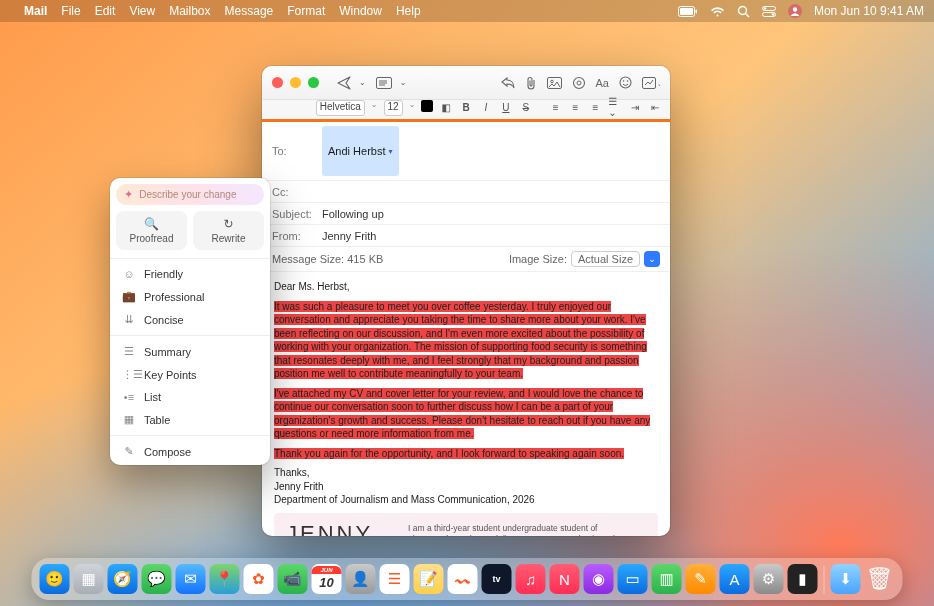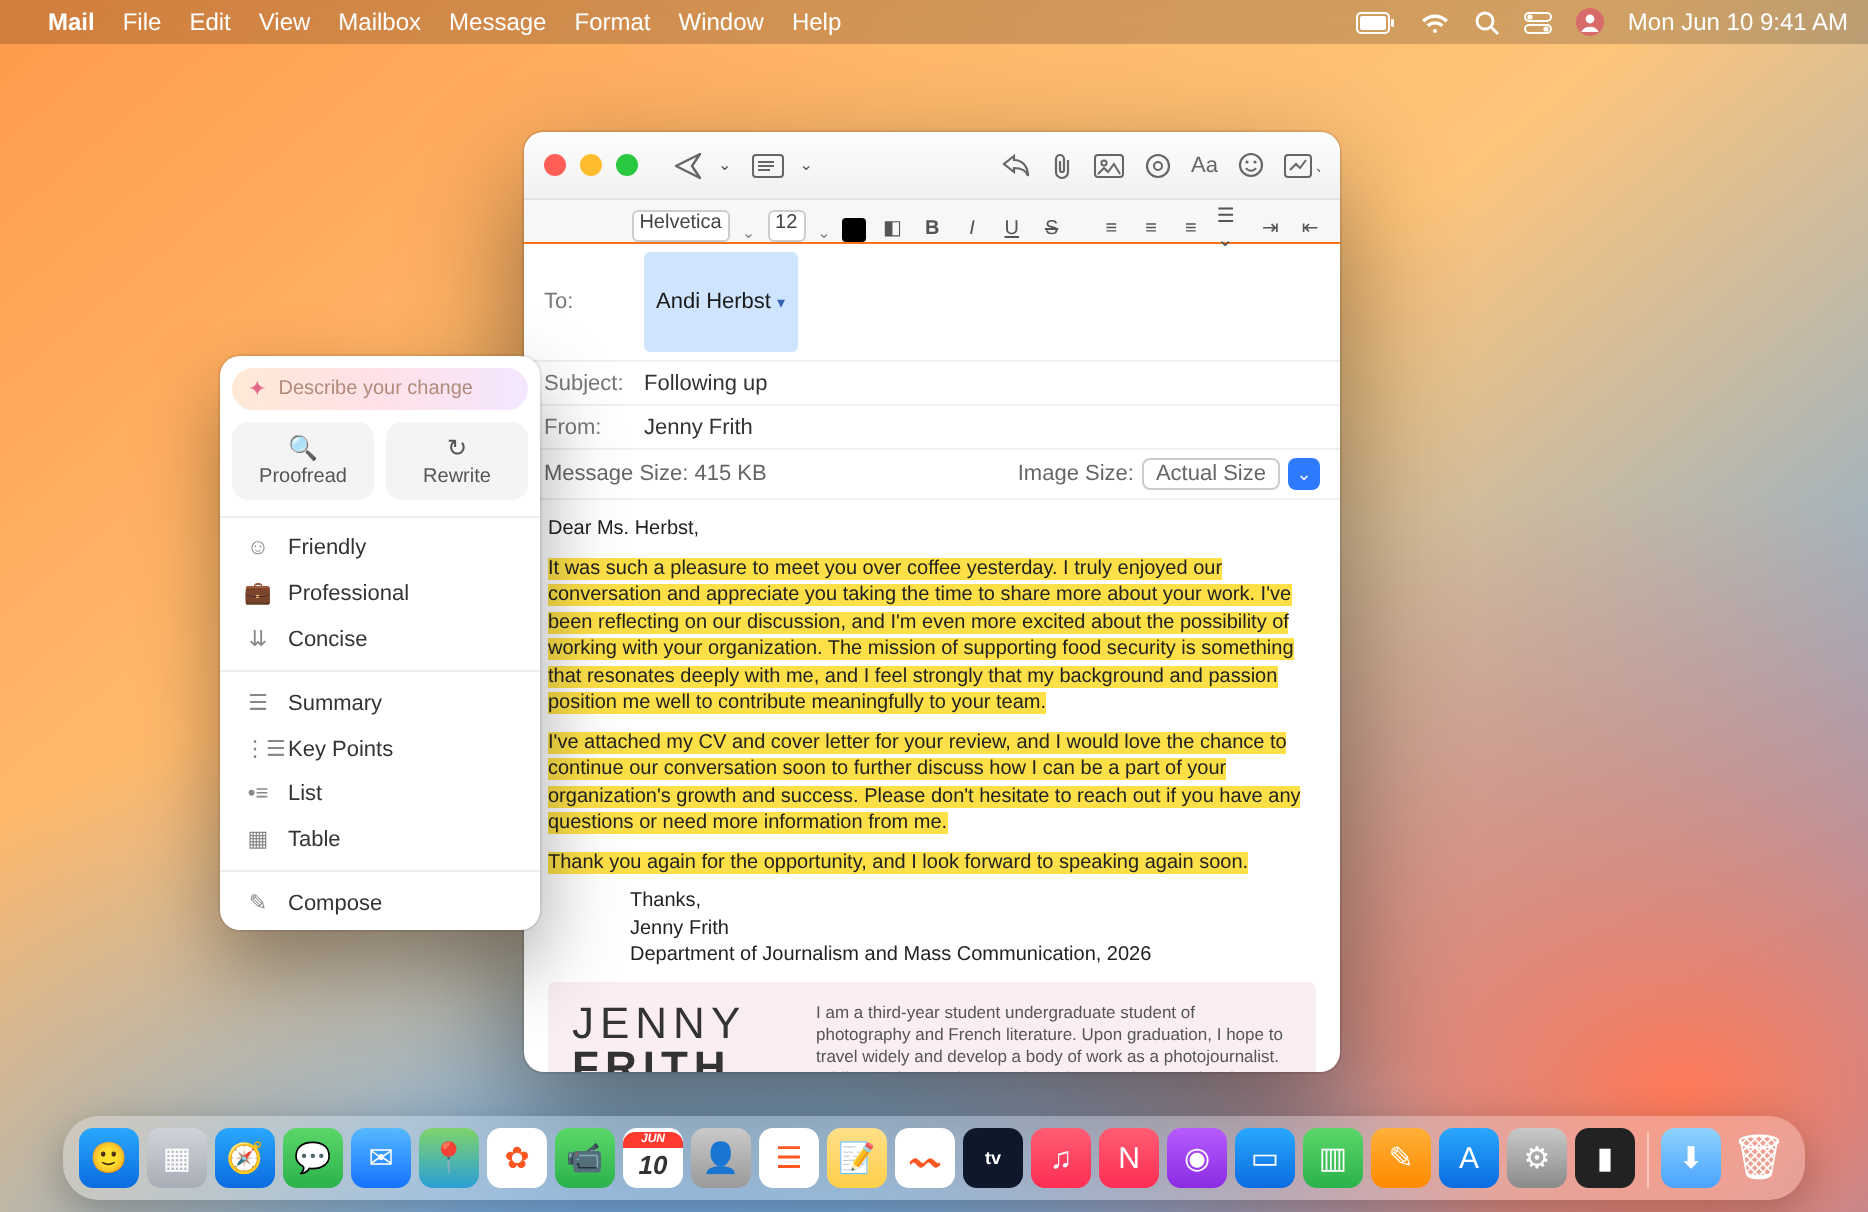--- a/index.html
+++ b/index.html
@@ -42,43 +42,43 @@
 .traffic { display: flex; gap: 7px; }
 .traffic span { width: 11px; height: 11px; border-radius: 50%; display: block; }
 .t-close { background:#ff5f57; } .t-min{background:#febc2e;} .t-max{background:#28c840;}
 .toolbar-icons { display: flex; align-items: center; gap: 10px; margin-left: 18px; color:#555; width:100%; }
 .toolbar-icons .grp { display:flex; gap:8px; align-items:center; }
 .toolbar-icons .sep { flex:1; }
 .tbtn { color:#5a5a5a; display:flex; align-items:center; justify-content:center; cursor:default; }
 .tbtn svg { display:block; }
 
 .formatbar {
-  height: 22px; background:#f7f7f7; border-bottom:1px solid #f97316;
-  display:flex; align-items:flex-end; gap:6px; padding: 0 8px; font-size:10px; color:#444;
+  height: 22px; background:#f7f7f7; border-bottom:3px solid #f97316;
+  display:flex; align-items:flex-start; gap:6px; padding: 0 8px; font-size:10px; color:#444;
 }
 .formatbar select, .formatbar .sel {
   font-size:10px; height:16px; border:1px solid #ccc; border-radius:3px; background:#fff; padding:0 3px;
 }
 .formatbar .swatch { width:12px; height:12px; background:#000; border-radius:2px; }
 .formatbar .fbtn { width:14px; height:14px; display:flex; align-items:center; justify-content:center; color:#555; font-size:10px; }
 
 .headers { font-size:11px; color:#333; }
 .hrow { display:flex; align-items:center; padding:4px 10px; border-bottom:1px solid #efefef; min-height:22px; }
 .hrow .lbl { width:50px; color:#777; }
 .hrow .val { flex:1; }
 .token { background:#cfe5ff; border-radius:3px; padding:19px 6px; color:#1a1a1a; font-size:11px; display:inline-flex; align-items:center; gap:3px; }
 .token::after { content:"▾"; font-size:8px; color:#4a6; color:#3a62b3; }
 .msgsize-row { display:flex; align-items:center; padding:4px 10px; border-bottom:1px solid #efefef; font-size:11px; color:#666; }
 .msgsize-row .spacer { flex:1; }
 .imgsize-sel { display:flex; align-items:center; gap:4px; }
 .imgsize-sel .dd { background:#fff; border:1px solid #ccc; border-radius:4px; padding:1px 6px; font-size:11px; }
 .imgsize-sel .dbtn { width:16px; height:16px; background:#2f7bff; border-radius:4px; color:#fff; font-size:9px; display:flex; align-items:center; justify-content:center; }
 
 .body { flex:1; overflow:hidden auto; padding:8px 12px; font-size:10px; line-height:1.35; color:#222; }
-.body .sel { background:#fde047; }
+.body .sel { background:#ef4444; }
 .body p { margin:0 0 6px; }
 .sig-card {
   margin-top:6px; background:#fbeef2; border-radius:4px; padding:10px 12px;
   display:grid; grid-template-columns: 110px 1fr; gap:6px 12px; font-size:9px; color:#555;
 }
 .sig-name { grid-column:1; grid-row:1/3; font-family: Georgia, serif; font-weight:400; letter-spacing:3px; color:#333; font-size:22px; line-height:1; display:flex; flex-direction:column; justify-content:flex-start; }
 .sig-name span:first-child{font-weight:300;}
 .sig-blurb { grid-column:2; grid-row:1; font-size:8.5px; line-height:1.3; }
 
 
@@ -266,20 +266,24 @@
     <span class="fbtn">⇥</span>
     <span class="fbtn">⇤</span>
   </div>
 
   <div class="headers">
     <div class="hrow">
       <span class="lbl">To:</span>
       <span class="val"><span class="token">Andi Herbst</span></span>
     </div>
     <div class="hrow">
+      <span class="lbl">Cc:</span>
+      <span class="val"></span>
+    </div>
+    <div class="hrow">
       <span class="lbl">Subject:</span>
       <span class="val">Following up</span>
     </div>
     <div class="hrow">
       <span class="lbl">From:</span>
       <span class="val">Jenny Frith</span>
     </div>
     <div class="msgsize-row">
       <span>Message Size:</span>&nbsp;
       <span>415 KB</span>
@@ -290,21 +294,21 @@
         <span class="dbtn">⌄</span>
       </span>
     </div>
   </div>
 
   <div class="body">
     <p>Dear Ms. Herbst,</p>
     <p><span class="sel">It was such a pleasure to meet you over coffee yesterday. I truly enjoyed our conversation and appreciate you taking the time to share more about your work. I've been reflecting on our discussion, and I'm even more excited about the possibility of working with your organization. The mission of supporting food security is something that resonates deeply with me, and I feel strongly that my background and passion position me well to contribute meaningfully to your team.</span></p>
     <p><span class="sel">I've attached my CV and cover letter for your review, and I would love the chance to continue our conversation soon to further discuss how I can be a part of your organization's growth and success. Please don't hesitate to reach out if you have any questions or need more information from me.</span></p>
     <p><span class="sel">Thank you again for the opportunity, and I look forward to speaking again soon.</span></p>
-    <p style="margin-top:4px;margin-left:41px;">
+    <p style="margin-top:4px;">
       <span>Thanks,</span><br>
       <span>Jenny Frith</span><br>
       <span>Department of Journalism and Mass Communication, 2026</span>
     </p>
 
     <div class="sig-card">
       <div class="sig-name">
         <span>JENNY</span>
         <span style="font-weight:600">FRITH</span>
       </div>

